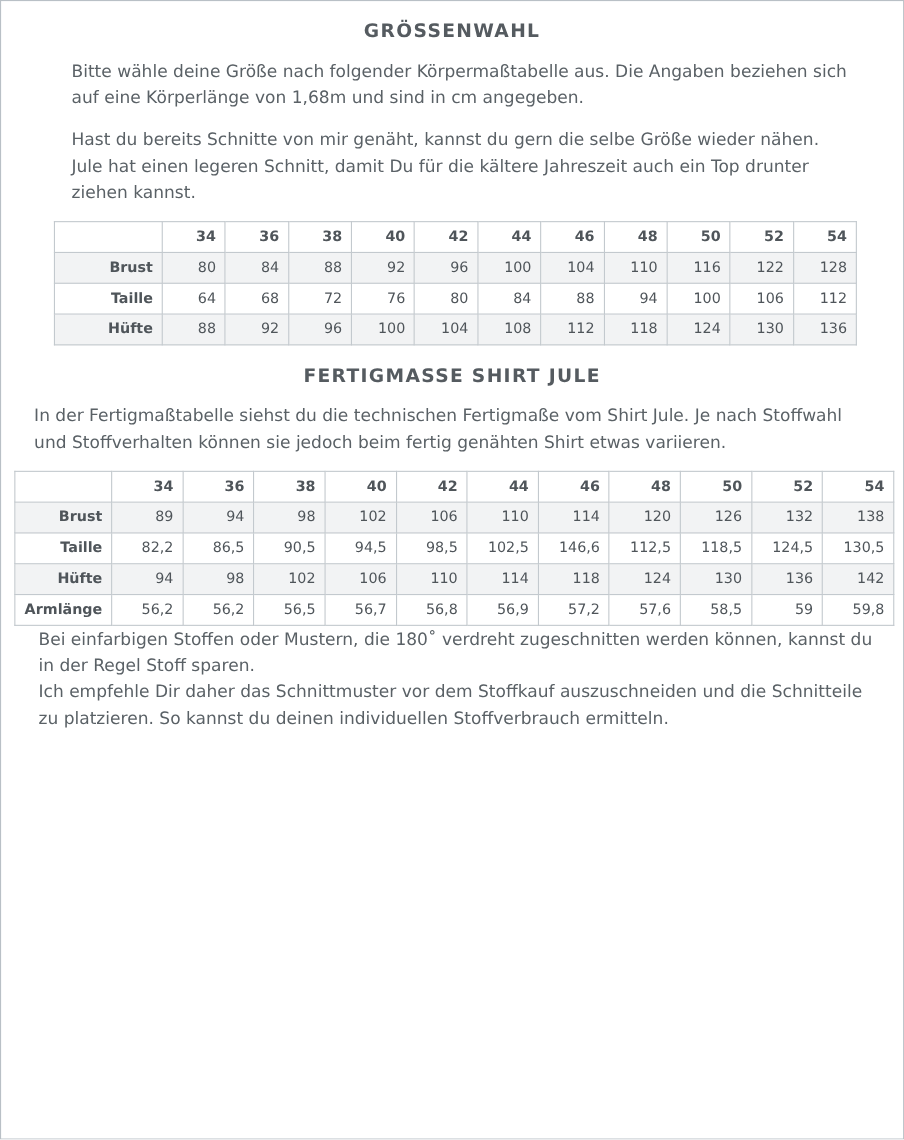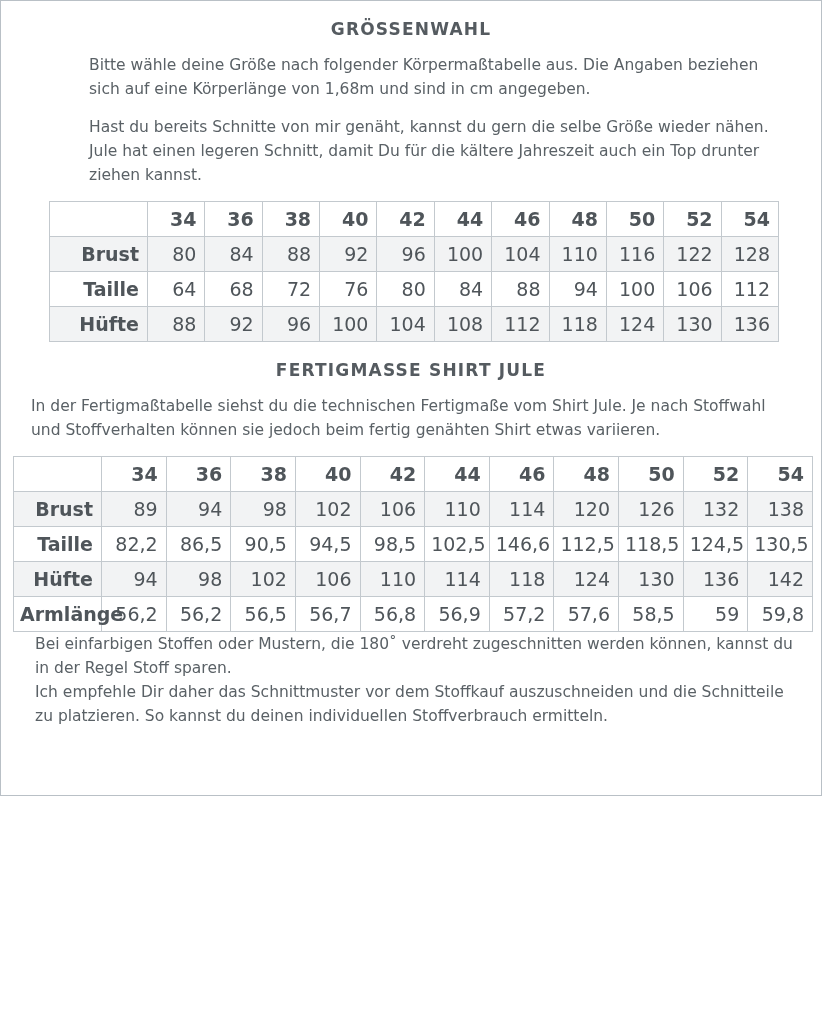--- a/index.html
+++ b/index.html
@@ -12,47 +12,47 @@
     background: #ffffff;
     font-family: "DejaVu Sans", sans-serif;
     color: #4a4a4a;
     font-size: 15px;
     overflow: hidden;
     position: relative;
     box-sizing: border-box;
   }
   .page {
     width: 822px;
-    height: 796px;
+    height: 1036px;
     border: 1px solid #b9c0c6;
     box-sizing: border-box;
     padding: 0;
     position: relative;
   }
   h2.section-title {
     text-align: center;
     font-size: 17px;
     font-weight: bold;
     letter-spacing: 1.2px;
     color: #555b60;
     margin: 18px 0 14px 0;
   }
   .para {
     color: #5a6166;
     line-height: 1.55;
     font-size: 15.5px;
     margin: 0 0 14px 0;
   }
-  .block-a { padding: 0 46px 0 88px; }
+  .block-a { padding: 0 46px 0 64px; }
   .block-b { padding: 0 30px 0 30px; }
   .block-c { padding: 0 22px 0 34px; }
 
   table.size-table {
     border-collapse: collapse;
-    font-size: 19px;
+    font-size: 13px;
     color: #4f555a;
     table-layout: fixed;
   }
   table.size-table td, table.size-table th {
     border: 1px solid #c3c9ce;
     text-align: right;
     padding: 6px 8px 6px 6px;
     font-weight: normal;
     height: 21px;
     box-sizing: border-box;

